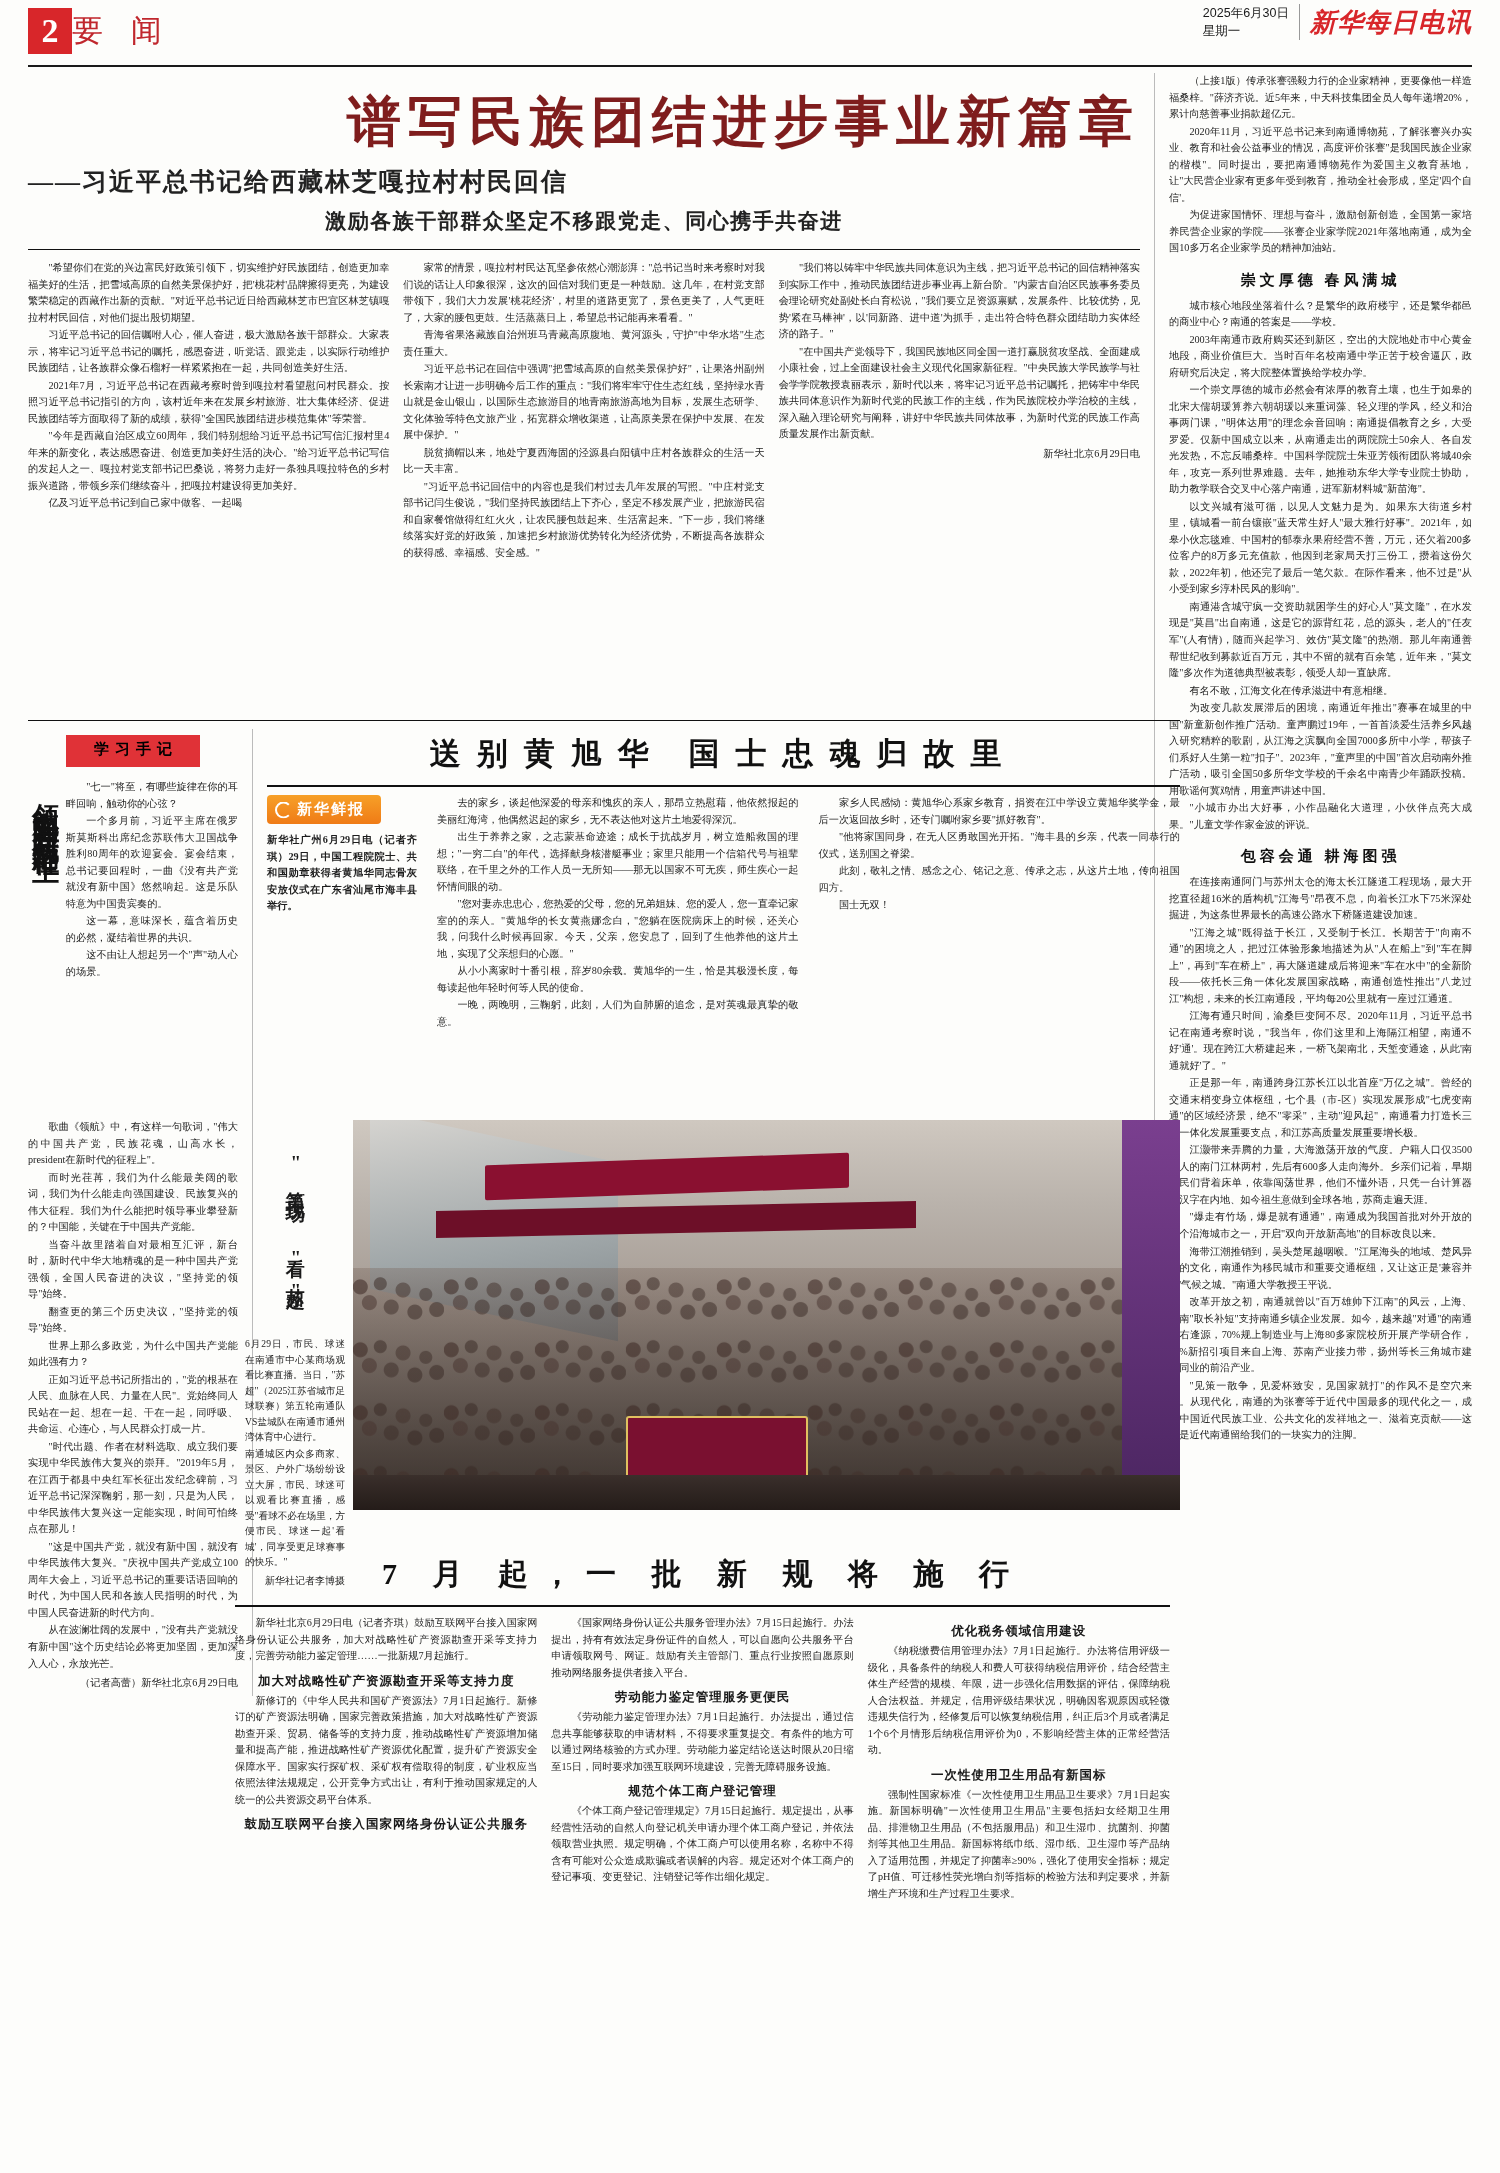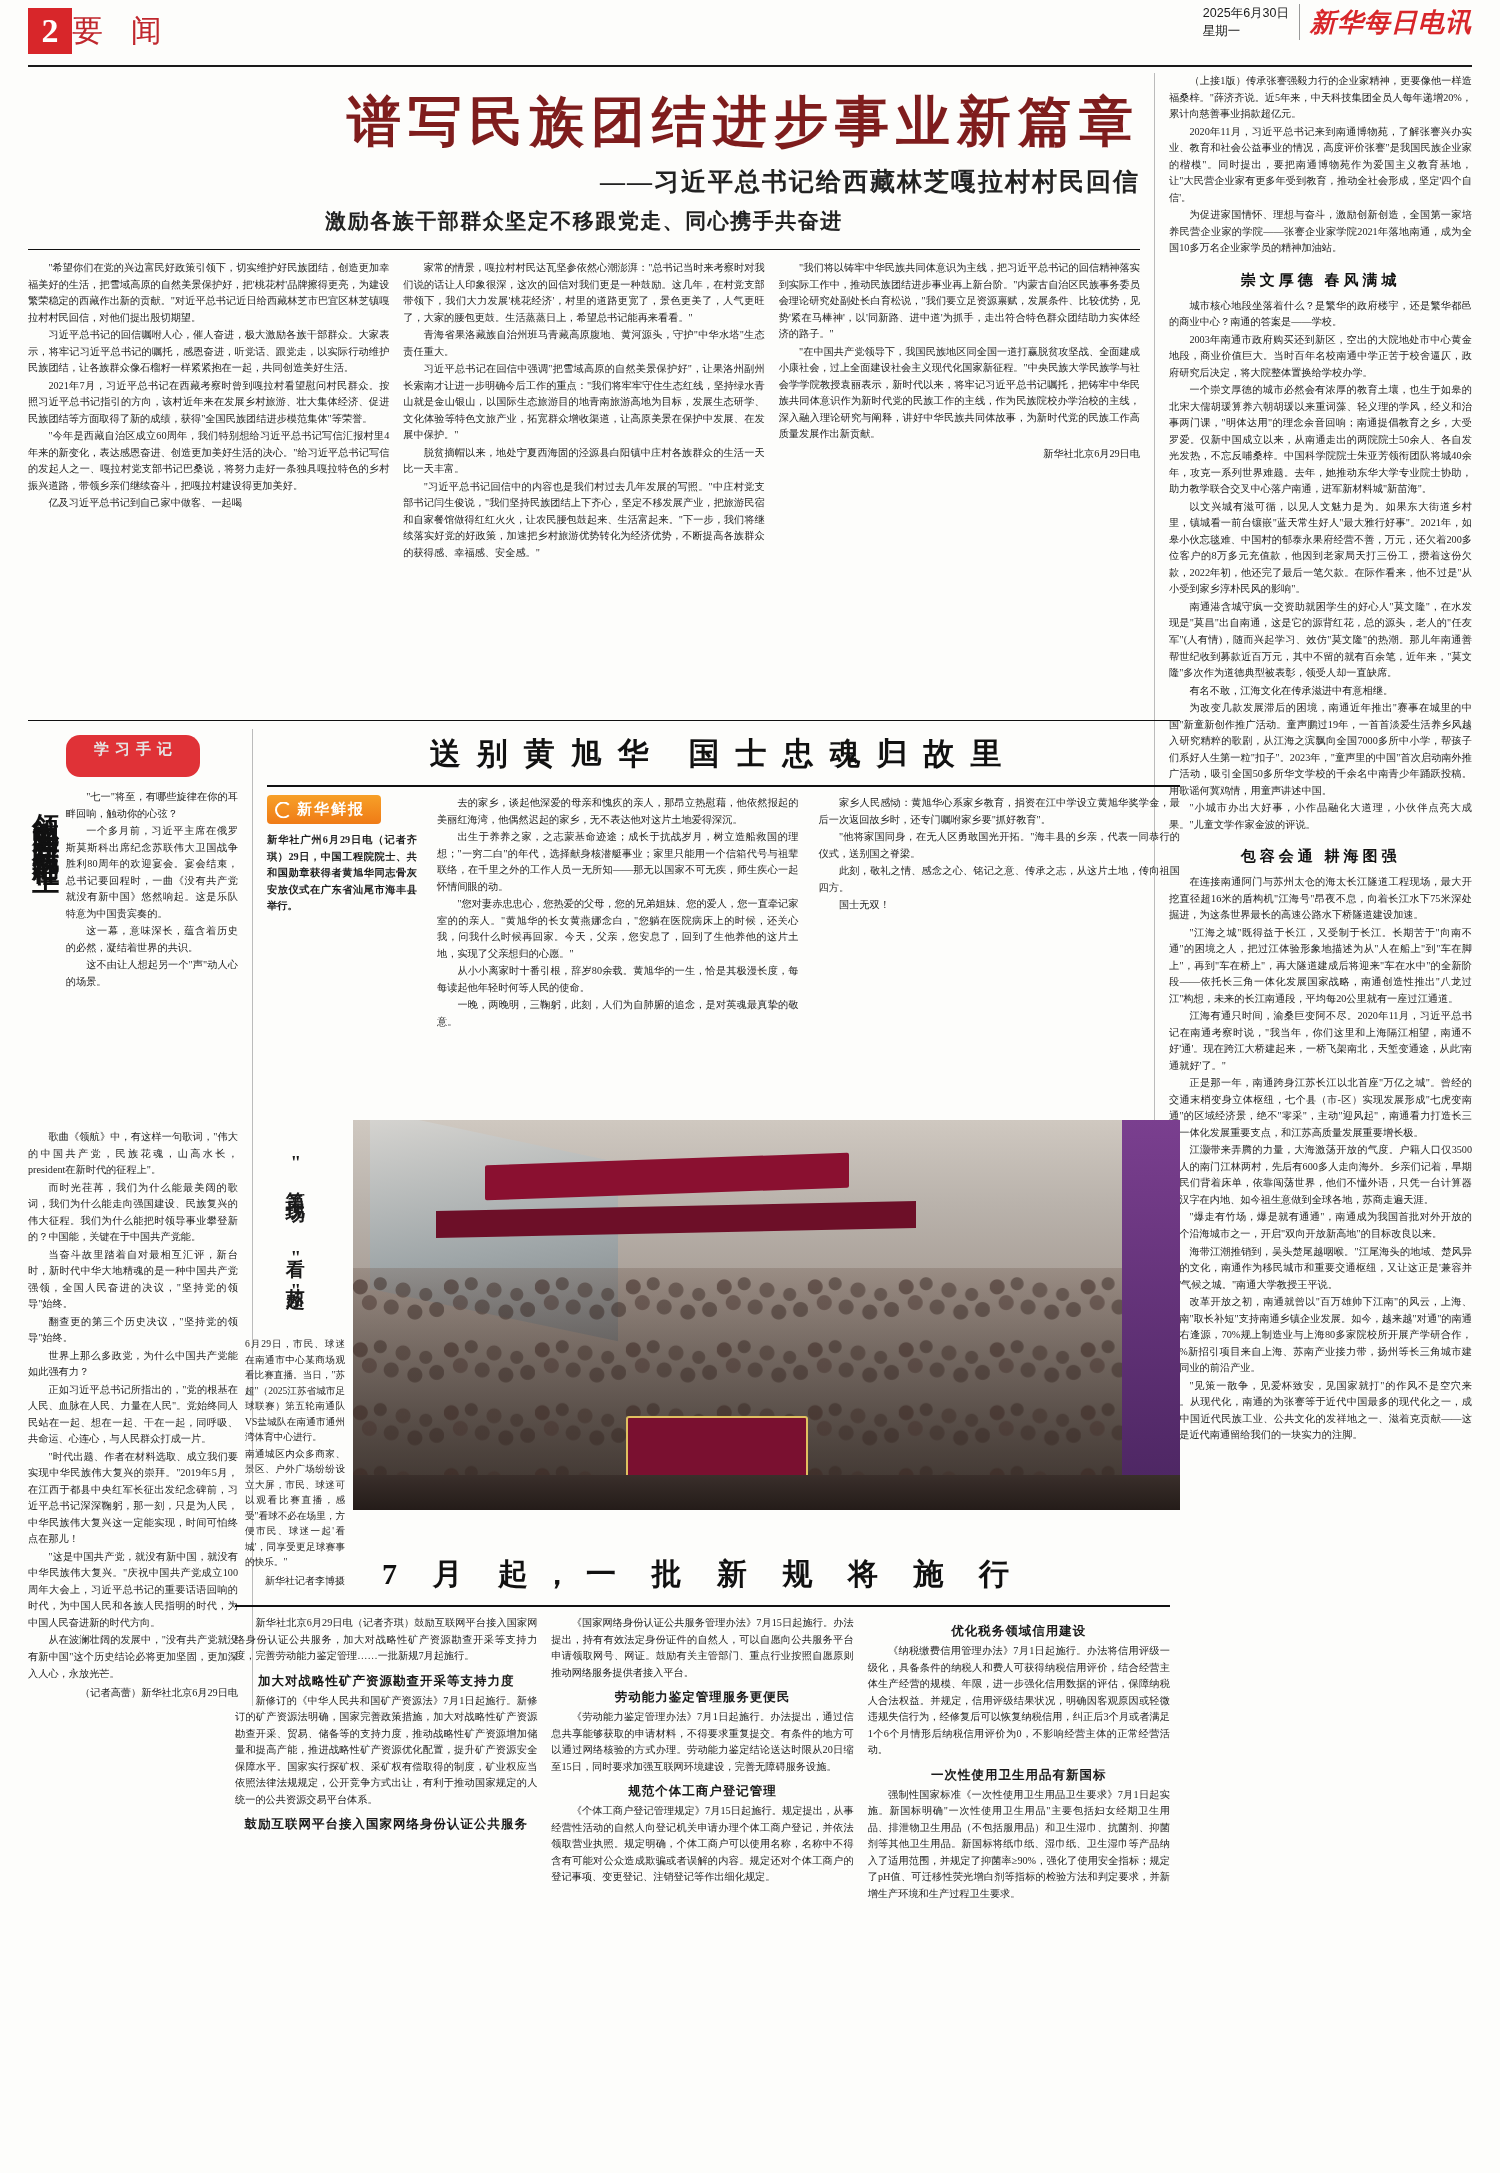--- a/index.html
+++ b/index.html
@@ -42,21 +42,21 @@
   .rule-thick { height:2px; background:#1a1a1a; margin-top:3px; }
 
   
   .headline-area { padding-top:18px; width:calc(100% - 360px); }
   .h-main {
     font-size:54px; font-weight:bold; letter-spacing:7px; text-align:right;
     line-height:1.15; color:#7f1d1d;
     font-family:"Liberation Serif","DejaVu Serif",serif;
   }
   .h-sub1 {
-    font-size:25px; text-align:right; margin-top:12px; letter-spacing:2px;
+    font-size:25px; text-align:left; margin-top:12px; letter-spacing:2px;
     font-weight:bold; color:#222;
   }
   .h-sub2 {
     font-size:21px; text-align:center; margin-top:9px; letter-spacing:1.5px;
     font-weight:bold; color:#222;
   }
   .hr-thin { border-top:1px solid #111; margin:14px 0 10px; }
 
   
   .cols { display:flex; gap:14px; }
@@ -72,22 +72,22 @@
   p.sig { font-size:10.2px; text-align:right; margin:4px 0 6px; }
 
   
   .rail { width:318px; padding-left:14px; border-left:1px solid #bbb; }
   .rail h3 {
     font-size:15px; font-weight:bold; text-align:center; letter-spacing:4px;
     margin:14px 0 8px; color:#111;
   }
 
   .badge-red {
-    display:inline-block; background:#e03237; color:#e5e5e5; font-weight:bold;
-    font-size:15px; letter-spacing:6px; padding:5px 22px 18px 28px;border-radius:14px;
+    display:inline-block; background:#e03237; color:#000000; font-weight:bold;
+    font-size:15px; letter-spacing:6px; padding:5px 22px 8px 28px;
   }
   .badge-wrap { text-align:center; margin:6px 0 12px; }
 
   .badge-orange {
     display:inline-block;
     background:linear-gradient(180deg,#f7a028 0%,#ef7b16 100%);
     color:#fff; font-weight:bold; font-size:15px; letter-spacing:2px;
     padding:5px 16px 5px 30px; border-radius:4px; position:relative;
   }
   .badge-orange::before{

